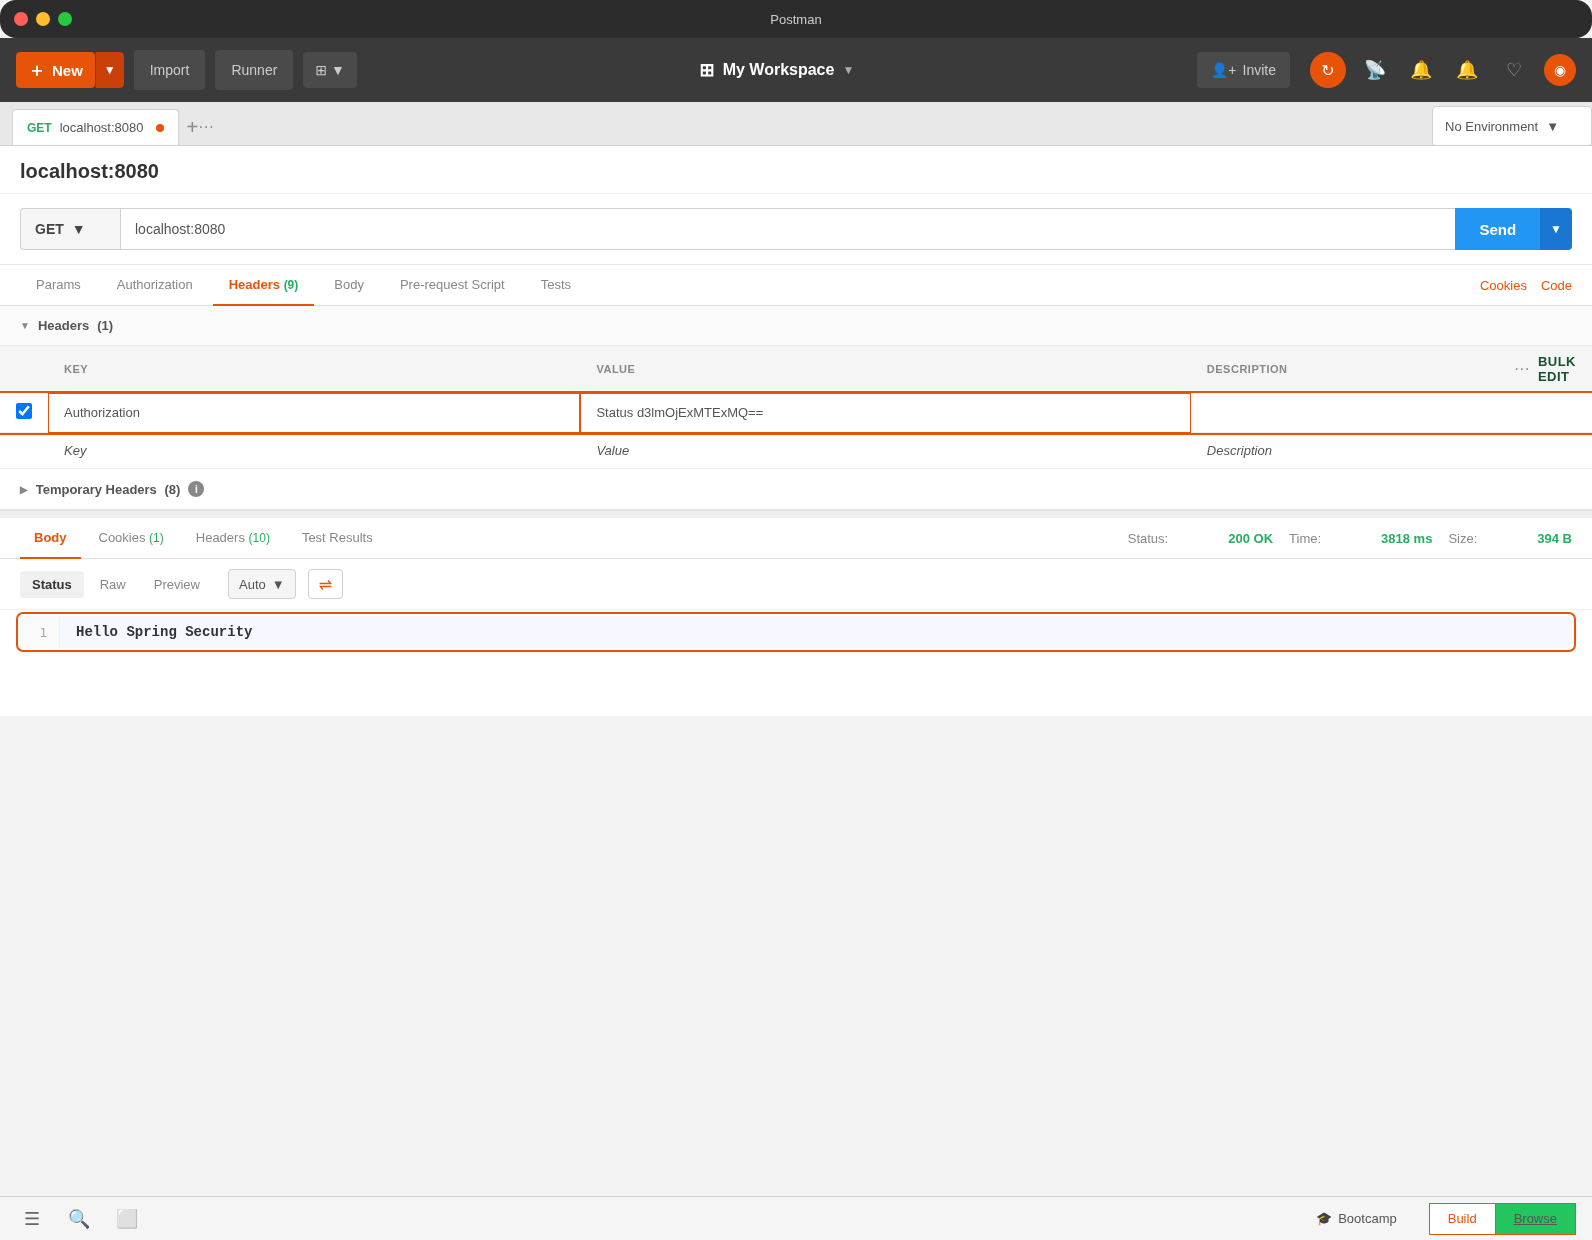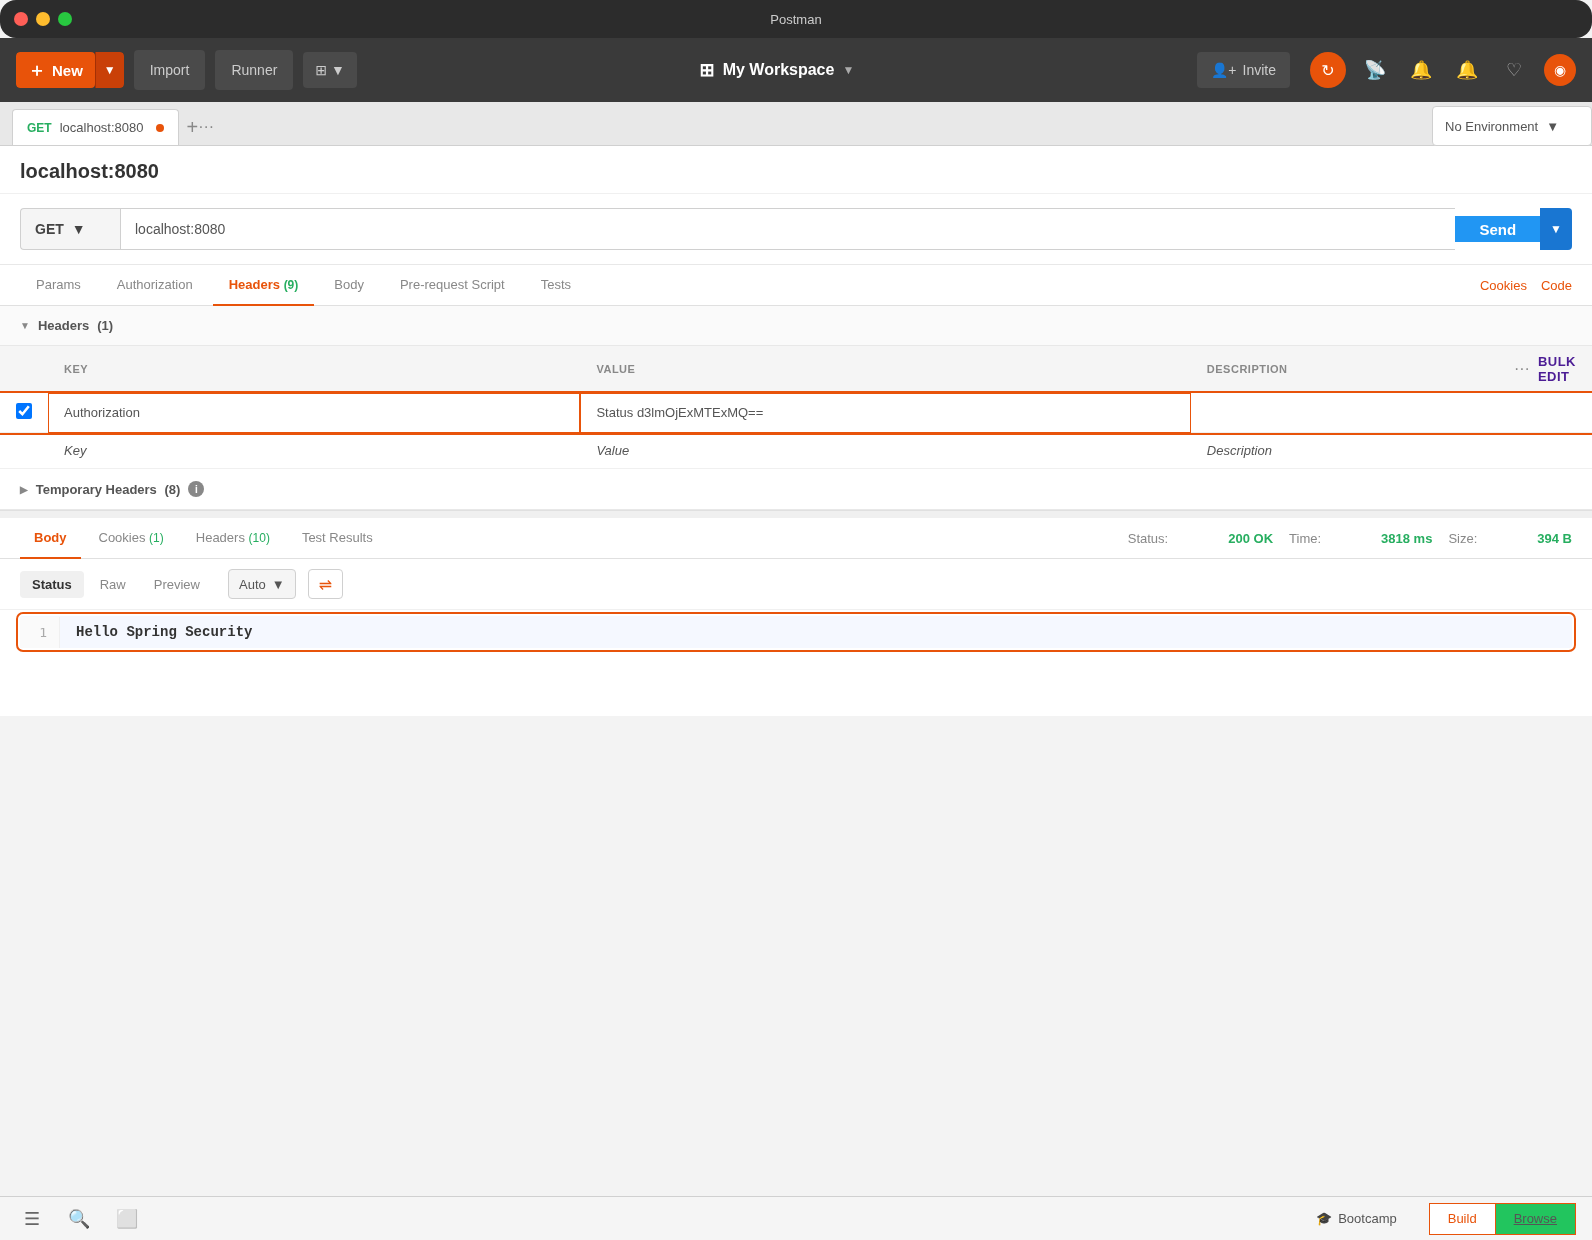--- a/index.html
+++ b/index.html
@@ -289,21 +289,21 @@
       padding: 0 14px;
       font-size: 14px;
       color: #555;
       outline: none;
       background: white;
     }
     .send-btn {
       background: #2196F3;
       color: white;
       border: none;
-      height: 26px;
+      height: 42px;
       padding: 0 24px;
       font-size: 15px;
       font-weight: 600;
       cursor: pointer;
       border-radius: 0;
     }
     .send-dropdown {
       background: #1976D2;
       color: white;
       border: none;
@@ -405,21 +405,21 @@
     .placeholder-cell { color: #bbb; font-size: 13px; font-style: italic; }
 
     .three-dots-btn {
       background: none;
       border: none;
       cursor: pointer;
       font-size: 16px;
       color: #888;
     }
     .bulk-edit-link {
-      color: #4c1d95;
+      color: #14532d;
       font-size: 13px;
       cursor: pointer;
       margin-left: auto;
     }
     .col-actions {
       display: flex;
       align-items: center;
       gap: 8px;
     }
 

